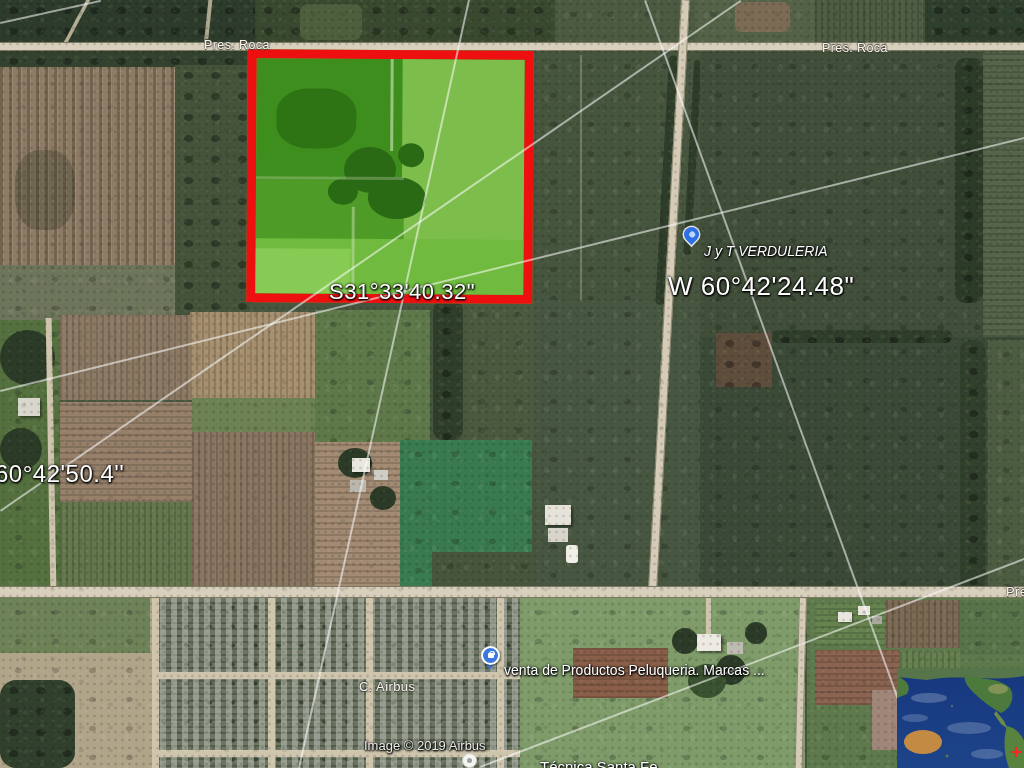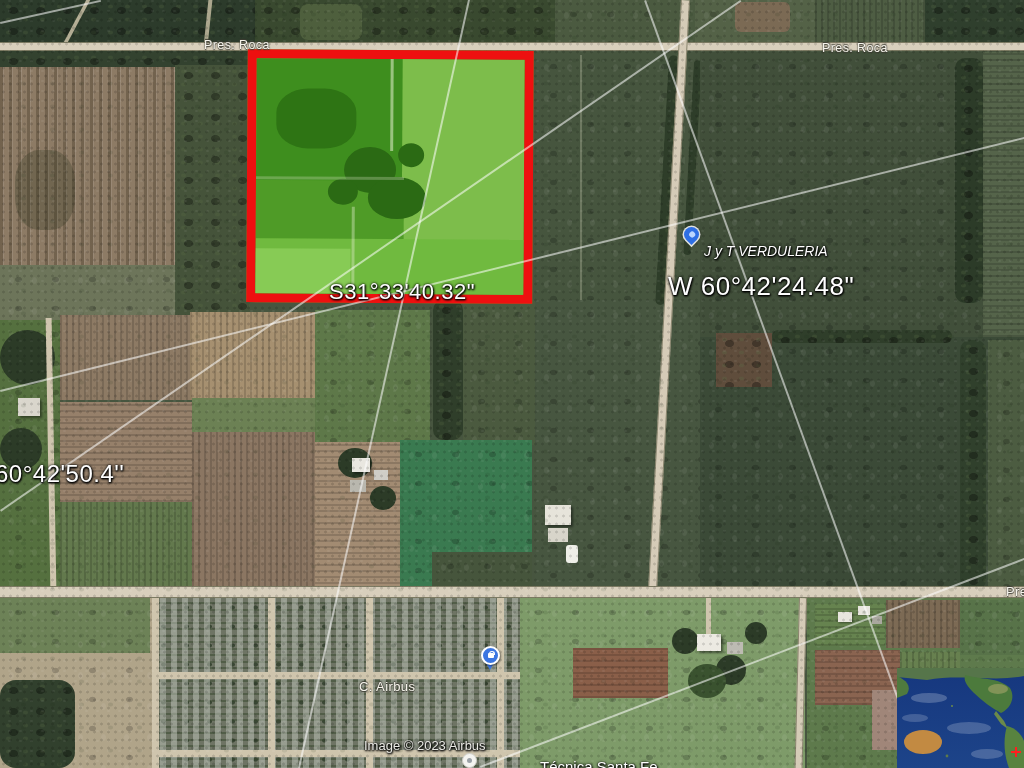--- a/index.html
+++ b/index.html
@@ -183,27 +183,28 @@
   <div class="pin-white" style="left:462px;top:753px;">
     <div class="dot"></div>
   </div>
 
   <div class="lbl roadlbl" style="left:170px;top:38px;">Pres. Roca</div>
   <div class="lbl roadlbl" style="left:788px;top:41px;">Pres. Roca</div>
   <div class="lbl roadlbl" style="left:325px;top:679px;font-size:13px;">C. Airbus</div>
   <div class="lbl roadlbl" style="left:972px;top:584px;font-size:13px;">Pres</div>
 
   <div class="lbl placelbl" style="left:704px;top:243px;font-style:italic;">J y T VERDULERIA</div>
+  <div class="lbl placelbl" style="left:504px;top:662px;">venta de Productos Peluqueria. Marcas ...</div>
   <div class="lbl placelbl" style="left:540px;top:758px;font-size:15px;">Técnica Santa Fe</div>
 
   <div class="lbl coord" style="left:329px;top:279px;font-size:22px;">S31°33'40.32"</div>
   <div class="lbl coord" style="left:668px;top:271px;font-size:26px;">W 60°42'24.48"</div>
   <div class="lbl coord" style="left:-5px;top:460px;font-size:24px;">60°42'50.4''</div>
 
-  <div class="lbl" style="left:364px;top:738px;font-size:13px;color:#e9e9e4;">Image © 2023 Airbus</div>
+  <div class="lbl" style="left:364px;top:738px;font-size:13px;color:#e9e9e4;">Image © 2019 Airbus</div>
 
   <svg class="globe" viewBox="0 0 127 100" xmlns="http://www.w3.org/2000/svg">
     <defs>
       <linearGradient id="oc" x1="0" y1="0" x2="0" y2="1">
         <stop offset="0" stop-color="#16377e"></stop>
           <stop offset="1" stop-color="#1d4489"></stop>
       </linearGradient>
     </defs>
     <rect x="0" y="0" width="127" height="100" fill="url(#oc)"></rect>
     <path d="M0,0 H127 V8 C100,14 62,6 30,12 L0,9 Z" fill="#56754a"></path>

